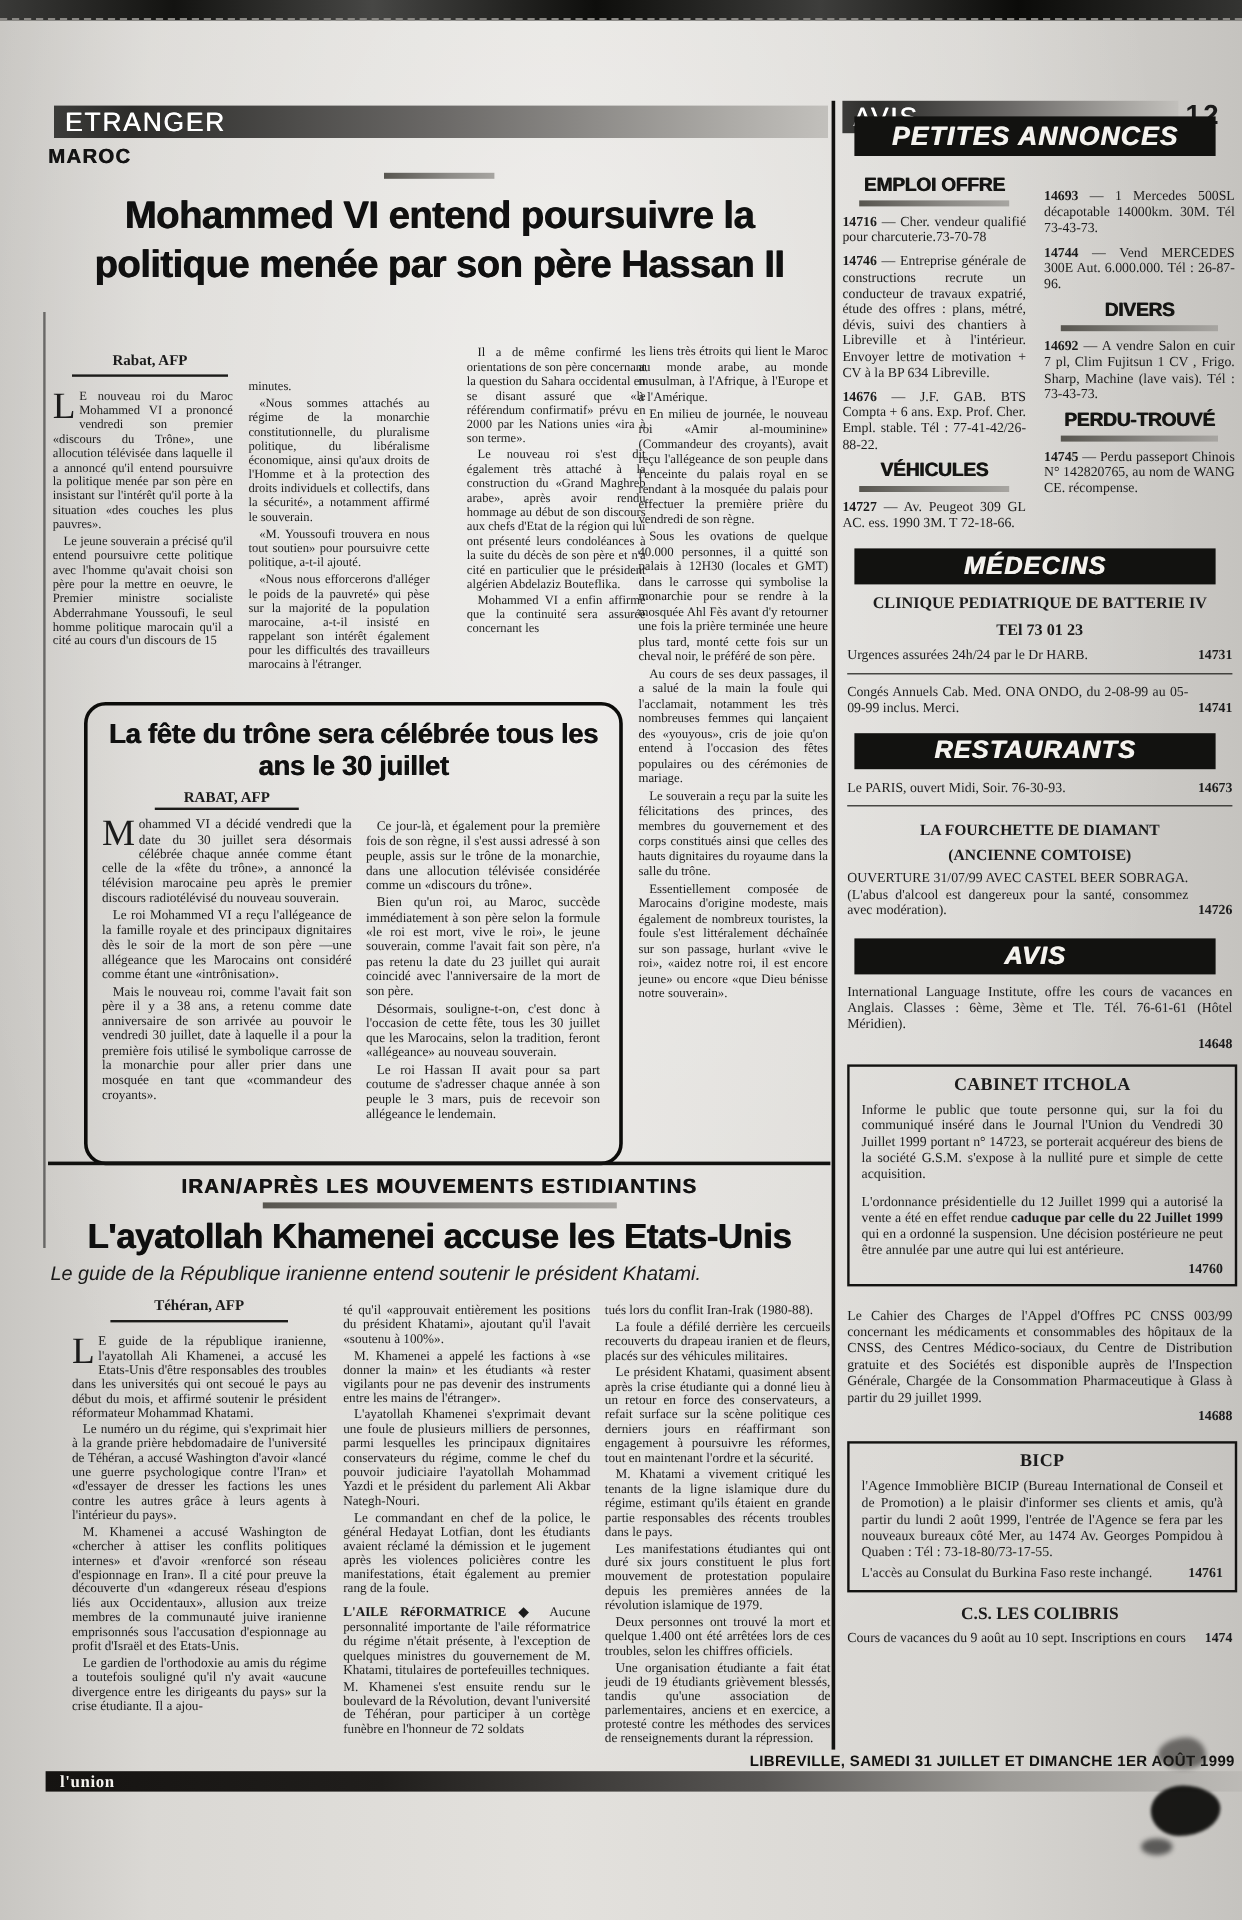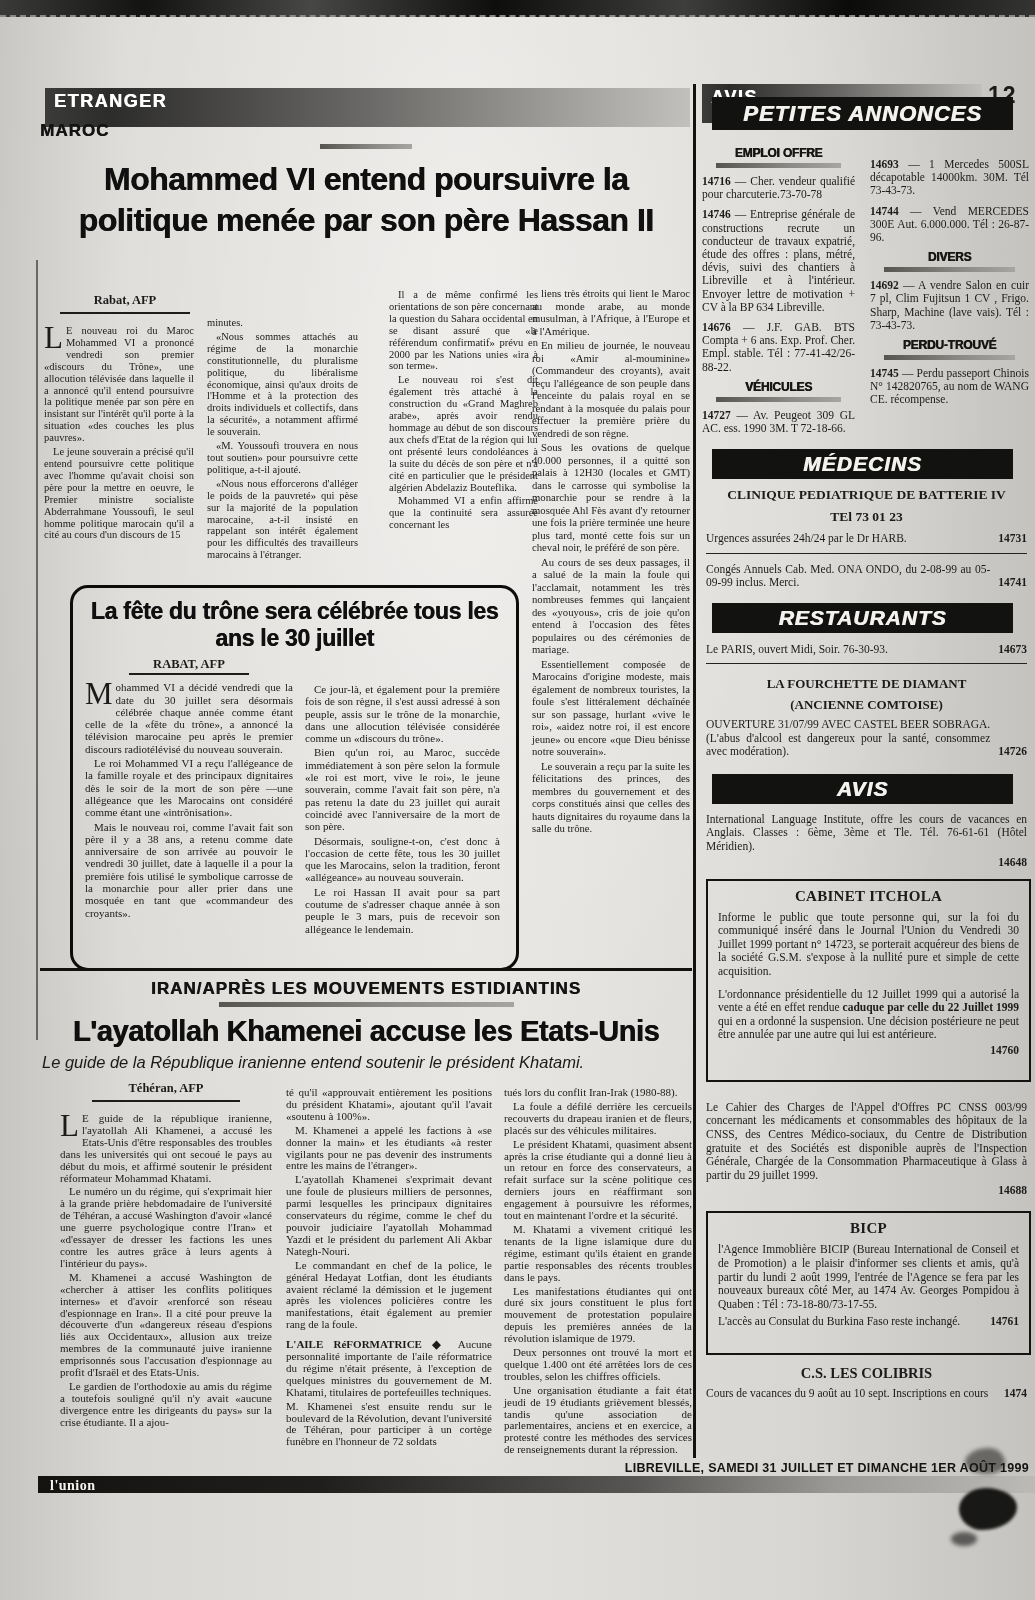--- a/index.html
+++ b/index.html
@@ -5,23 +5,23 @@
   html,body{margin:0;padding:0;background:#a8a6a2;}
   .page{position:relative;width:1035px;height:1600px;overflow:hidden;
     background:
       radial-gradient(ellipse at 45% 25%, rgba(255,255,255,.45), rgba(255,255,255,0) 65%),
       linear-gradient(90deg,#c8c6c2,#dad8d4 12%,#e3e1dd 45%,#d8d6d2 78%,#c5c3bf),
       #d7d5d1;
     font-family:"Liberation Serif",serif;color:#1b1b1b;}
   .scanband{position:absolute;left:0;top:0;width:1035px;height:15px;
     background:linear-gradient(90deg,#3a3a38,#131311 14%,#474745 30%,#0e0e0c 48%,#3e3e3c 66%,#0b0b09 82%,#343432);
     border-bottom:2px dashed #8b8985;}
-  .sectionbar{position:absolute;height:39px;color:#fff;
+  .sectionbar{position:absolute;height:27px;color:#fff;
     background:linear-gradient(90deg,#3b3b39,#2c2c2a 10%,#6b6967 50%,#aeaca8 88%,#c2c0bc);
-    font-family:"Liberation Sans",sans-serif;font-weight:700;font-size:18px;line-height:27px;
+    font-family:"Liberation Sans",sans-serif;font-weight:400;font-size:22px;line-height:27px;
     letter-spacing:1.5px;padding-left:9px;box-sizing:border-box;text-shadow:.5px 0 #fff;}
   .bar-etranger{left:45px;top:88px;width:645px;}
   .bar-avis-top{left:702px;top:84px;width:280px;}
   .pagenum{position:absolute;left:988px;top:82px;font-family:"Liberation Sans",sans-serif;
     font-weight:700;font-size:23px;color:#1a1a1a;letter-spacing:2px;}
   .vdivider{position:absolute;left:693px;top:84px;width:2.5px;height:1374px;background:#121210;}
   .leftedge{position:absolute;left:36px;top:260px;width:2px;height:780px;background:rgba(20,20,20,.55);}
 
   .main{position:absolute;left:40px;top:115px;width:652px;height:1358px;}
   .kickerwrap{position:absolute;left:0;top:6px;width:652px;text-align:left;}
@@ -74,32 +74,32 @@
   .blackbar{background:#121210;color:#f4f2ee;text-align:center;
     font-family:"Liberation Sans",sans-serif;font-style:italic;font-weight:700;
     letter-spacing:1px;text-shadow:.7px 0 #f4f2ee;}
   .pa-bar{margin:13px 22px 0 12px;height:33px;font-size:22px;line-height:33px;}
   .sb-bar{margin:0 22px 0 12px;height:30px;font-size:21px;line-height:30px;}
   .classifieds{display:flex;gap:15px;margin:10px 6px 0 2px;}
   .cl-col{text-align:justify;}
   .cl-left{width:154px;}
   .cl-right{width:160px;}
   .h-small{text-align:center;font-family:"Liberation Sans",sans-serif;font-weight:700;
-    font-size:12px;letter-spacing:-.2px;color:#161614;text-shadow:.6px 0 #161614;margin-top:6px;}
+    font-size:16px;letter-spacing:-.2px;color:#161614;text-shadow:.6px 0 #161614;margin-top:6px;}
   .h-small .graybar{width:82%;}
   .ad{margin:7px 0 0;line-height:13.2px;}
   .ad b{font-weight:700;}
   .sb-block{margin:8px 8px 0 6px;}
   .center-b{text-align:center;font-weight:700;}
   .refrow{display:flex;align-items:flex-end;line-height:13.5px;}
   .refrow .txt{flex:1;text-align:justify;}
   .ref{font-weight:700;margin-left:8px;white-space:nowrap;}
   .ref-own{text-align:right;font-weight:700;margin-top:2px;}
   .rule-b{border-bottom:1.5px solid #22221f;padding-bottom:7px;}
-  .sb-box{border:2.5px solid #131311;margin:0 4px 0 6px;padding:7px 10px 24px;}
+  .sb-box{border:2.5px solid #131311;margin:0 4px 0 6px;padding:7px 10px 6px;}
   .boxtitle{text-align:center;font-weight:700;font-size:15px;letter-spacing:.3px;margin-bottom:6px;}
   .jp{text-align:justify;line-height:13.6px;margin:0 0 9px;}
   .jp:last-child{margin-bottom:0;}
 
   .dateline{position:absolute;right:6px;top:1461px;font-family:"Liberation Sans",sans-serif;
     font-weight:700;font-size:12.5px;letter-spacing:.3px;color:#131311;white-space:nowrap;}
   .footbar{position:absolute;left:38px;top:1476px;width:997px;height:17px;
     background:linear-gradient(90deg,#151311,#201e1c 28%,#585654 60%,#9c9a96 80%,#bcbab6);}
   .footbar span{color:#f5f3ef;font-weight:700;font-size:14px;line-height:17px;padding-left:12px;
     font-family:"Liberation Serif",serif;letter-spacing:.5px;}
@@ -148,22 +148,22 @@
     <div class="newscol a1 c3">
         <p class="para">Il a de même confirmé les orientations de son père concernant la question du Sahara occidental en se disant assuré que «le référendum confirmatif» prévu en 2000 par les Nations unies «ira à son terme».</p>
         <p class="para">Le nouveau roi s'est dit également très attaché à la construction du «Grand Maghreb arabe», après avoir rendu hommage au début de son discours aux chefs d'Etat de la région qui lui ont présenté leurs condoléances à la suite du décès de son père et n'a cité en particulier que le président algérien Abdelaziz Bouteflika.</p>
         <p class="para">Mohammed VI a enfin affirmé que la continuité sera assurée concernant les</p>
       </div>
     <div class="newscol a1 c4">
         <p class="para">liens très étroits qui lient le Maroc au monde arabe, au monde musulman, à l'Afrique, à l'Europe et à l'Amérique.</p>
         <p class="para">En milieu de journée, le nouveau roi «Amir al-mouminine» (Commandeur des croyants), avait reçu l'allégeance de son peuple dans l'enceinte du palais royal en se rendant à la mosquée du palais pour effectuer la première prière du vendredi de son règne.</p>
         <p class="para">Sous les ovations de quelque 40.000 personnes, il a quitté son palais à 12H30 (locales et GMT) dans le carrosse qui symbolise la monarchie pour se rendre à la mosquée Ahl Fès avant d'y retourner une fois la prière terminée une heure plus tard, monté cette fois sur un cheval noir, le préféré de son père.</p>
         <p class="para">Au cours de ses deux passages, il a salué de la main la foule qui l'acclamait, notamment les très nombreuses femmes qui lançaient des «youyous», cris de joie qu'on entend à l'occasion des fêtes populaires ou des cérémonies de mariage.</p>
+        <p class="para">Le souverain a reçu par la suite les félicitations des princes, des membres du gouvernement et des corps constitués ainsi que celles des hauts dignitaires du royaume dans la salle du trône.</p>
         <p class="para">Essentiellement composée de Marocains d'origine modeste, mais également de nombreux touristes, la foule s'est littéralement déchaînée sur son passage, hurlant «vive le roi», «aidez notre roi, il est encore jeune» ou encore «que Dieu bénisse notre souverain».</p>
-        <p class="para">Le souverain a reçu par la suite les félicitations des princes, des membres du gouvernement et des corps constitués ainsi que celles des hauts dignitaires du royaume dans la salle du trône.</p>
       </div>
 
     <div class="featurebox">
       <div class="fb-title">La fête du trône sera célébrée tous les ans le 30 juillet</div>
       <div class="fb-cols">
         <div class="fb-c fb-c1">
           <span class="byline2">RABAT, AFP</span>
           <p class="dcpara"><span class="dropcap">M</span><span>ohammed VI a décidé vendredi que la date du 30 juillet sera désormais célébrée chaque année comme étant celle de la «fête du trône», a annoncé la télévision marocaine peu après le premier discours radiotélévisé du nouveau souverain.</span></p>
           <div>
               <p class="para">Le roi Mohammed VI a reçu l'allégeance de la famille royale et des principaux dignitaires dès le soir de la mort de son père —une allégeance que les Marocains ont considéré comme étant une «intrônisation».</p>

